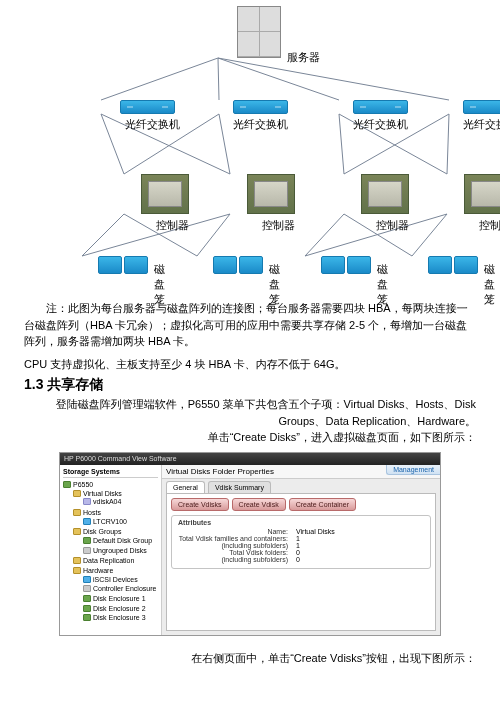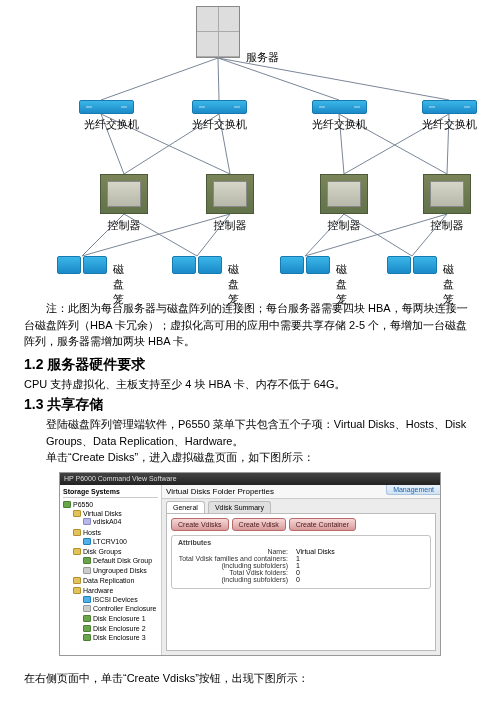--- a/index.html
+++ b/index.html
@@ -8,21 +8,21 @@
       width: 500px;
       font-size: 11px;
       color: #000;
       background: #fff;
     }
     .page { padding: 4px 24px 20px; }
 
     
     .topo { position: relative; height: 290px; margin-bottom: 6px; }
     .topo svg { position: absolute; inset: 0; }
-    .node { position: absolute; text-align: center; }
+    .node { position: absolute; text-align: right; margin-left: 41px; }
 
     .server { left: 172px; top: 2px; }
     .server .box {
       width: 44px; height: 52px; margin: 0 auto;
       background: linear-gradient(#eee,#ccc);
       border: 1px solid #888;
       display: flex; flex-direction: column;
     }
     .server .box div { flex: 1; border-bottom: 1px solid #aaa; display: flex; }
     .server .box div span { flex: 1; border-right: 1px solid #aaa; background: #ddd; }
@@ -77,21 +77,21 @@
     .e1 { left: 33px;  top: 252px; } .e1 .lbl { left: 56px; top: 6px; }
     .e2 { left: 148px; top: 252px; } .e2 .lbl { left: 56px; top: 6px; }
     .e3 { left: 256px; top: 252px; } .e3 .lbl { left: 56px; top: 6px; }
     .e4 { left: 363px; top: 252px; } .e4 .lbl { left: 56px; top: 6px; }
 
     
     .note { text-indent: 2em; line-height: 1.5; margin: 6px 0; }
     .heading { font-size: 14px; margin: 4px 0 2px; }
     .sub { line-height: 1.5; }
     .sub2 { margin-left: 1em; }
-    .sub3 { margin-left: 2em; }
+    .sub3 { margin-left: 2em; text-align: right; }
 
     
     .shot {
       margin: 6px auto 14px; width: 382px; height: 184px;
       border: 1px solid #999;
       background: linear-gradient(#f4f4f4,#e9e9e9);
       font-size: 7px;
       display: flex; flex-direction: column;
       overflow: hidden;
     }
@@ -269,21 +269,20 @@
             <div class="bay"></div>
             <div class="bay"></div>
           </div>
         </div>
       <div class="lbl">磁盘笼</div>
     </div>
   </div>
 
   <p class="note">注：此图为每台服务器与磁盘阵列的连接图；每台服务器需要四块 HBA，每两块连接一台磁盘阵列（HBA 卡冗余）；虚拟化高可用的应用中需要共享存储 2-5 个，每增加一台磁盘阵列，服务器需增加两块 HBA 卡。</p>
 
-  <h2 class="heading">1.2 服务器硬件要求</h2>
   <p class="sub">CPU 支持虚拟化、主板支持至少 4 块 HBA 卡、内存不低于 64G。</p>
 
   <h2 class="heading">1.3 共享存储</h2>
   <p class="sub sub3">登陆磁盘阵列管理端软件，P6550 菜单下共包含五个子项：Virtual Disks、Hosts、Disk Groups、Data Replication、Hardware。</p>
   <p class="sub sub3">单击“Create Disks”，进入虚拟磁盘页面，如下图所示：</p>
 
   <div class="shot">
     <div class="shot-titlebar">
       <span>HP P6000 Command View Software</span>
     </div>

